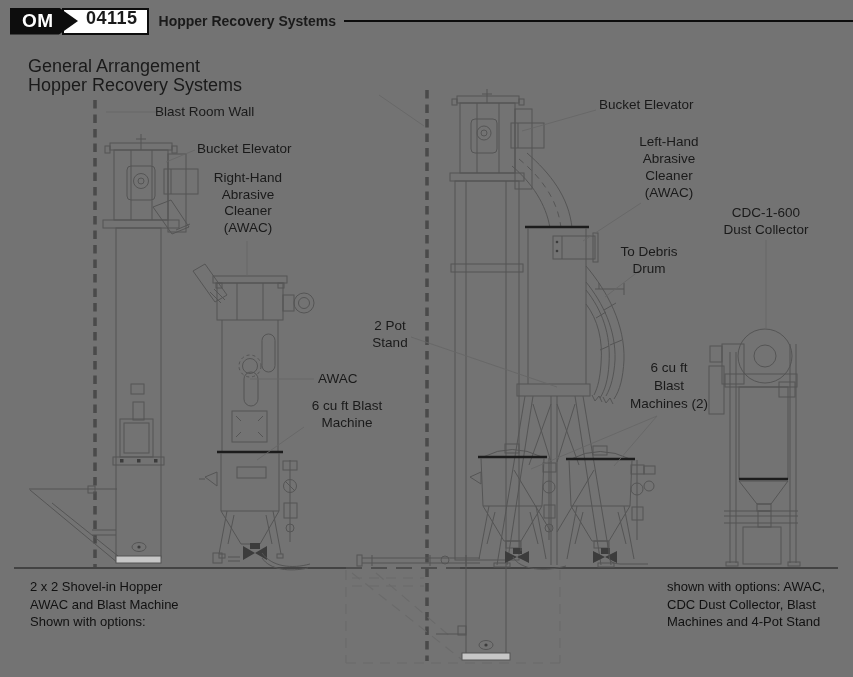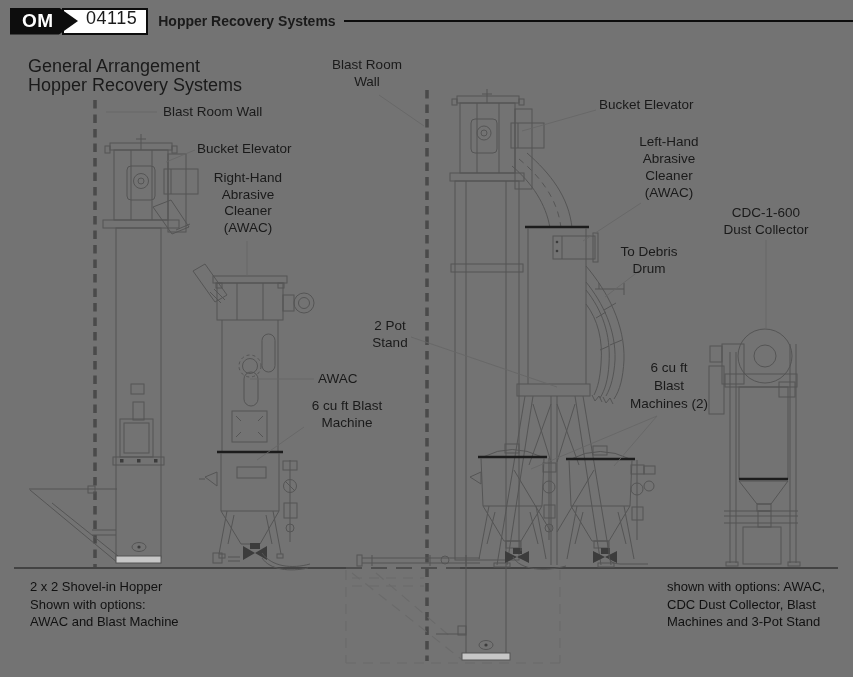--- a/index.html
+++ b/index.html
@@ -4,21 +4,21 @@
 <style>
   html,body{margin:0;padding:0;background:#fff;}
   #page{position:relative;width:853px;height:677px;background:#737373;overflow:hidden;
         font-family:"Liberation Sans",sans-serif;color:#1a1a1a;}
   
   #header{position:absolute;left:10px;top:6px;right:0;height:30px;display:flex;align-items:center;}
   .om-badge{position:relative;z-index:2;background:#0d0d0d;color:#fff;font-weight:bold;font-size:19px;
             width:68px;height:27px;display:flex;align-items:center;padding-left:12px;box-sizing:border-box;
             clip-path:polygon(0 0,72% 0,100% 50%,72% 100%,0 100%);letter-spacing:.5px;}
   .num-box{position:relative;z-index:1;border:2.5px solid #0d0d0d;background:#fff;height:27px;box-sizing:border-box;
-           display:flex;align-items:center;margin-left:-16px;padding:0 9px 5px 22px;font-weight:normal;font-size:18px;letter-spacing:.5px;}
+           display:flex;align-items:center;margin-left:-16px;padding:0 9px 5px 22px;font-weight:bold;font-size:18px;letter-spacing:.5px;}
   .hdr-title{margin-left:10px;font-weight:bold;font-size:14px;white-space:nowrap;}
   .hdr-rule{flex:1;height:2.5px;background:#0d0d0d;margin-left:8px;}
   
   .lbl{position:absolute;font-size:13.5px;line-height:16.5px;white-space:nowrap;color:#1a1a1a;}
   .center{text-align:center;}
   .lbl span{display:block;}
   .caption{position:absolute;font-size:13px;font-weight:normal;line-height:17.5px;color:#111;}
   .caption span{display:block;}
   #art{position:absolute;left:0;top:0;}
   
@@ -347,35 +347,31 @@
       <line class="ldr" x1="657" y1="416" x2="531" y2="469"></line>
       <line class="ldr" x1="657" y1="416" x2="614" y2="466"></line>
     </g>
   </svg>
 
   <div class="lbl" style="left:28px;top:57px;font-size:18px;line-height:19px">
     <span>General Arrangement</span>
     <span>Hopper Recovery Systems</span>
   </div>
 
-  <div class="lbl" style="left:163px;top:104px">Blast Room Wall</div>
+  <div class="lbl" style="left:155px;top:104px">Blast Room Wall</div>
 
   <div class="lbl" style="left:197px;top:141px">Bucket Elevator</div>
 
   <div class="lbl center" style="left:203px;top:170px;width:90px">
     <span>Right-Hand</span>
     <span>Abrasive</span>
     <span>Cleaner</span>
     <span>(AWAC)</span>
   </div>
 
-  <div class="lbl center" style="left:323px;top:56px;width:88px;line-height:17px">
-    <span>Blast Room</span>
-    <span>Wall</span>
-  </div>
 
   <div class="lbl" style="left:599px;top:97px">Bucket Elevator</div>
 
   <div class="lbl center" style="left:624px;top:133px;width:90px;line-height:17px">
     <span>Left-Hand</span>
     <span>Abrasive</span>
     <span>Cleaner</span>
     <span>(AWAC)</span>
   </div>
 
@@ -402,23 +398,23 @@
   </div>
 
   <div class="lbl center" style="left:619px;top:359px;width:100px;line-height:18px">
     <span>6 cu ft</span>
     <span>Blast</span>
     <span>Machines (2)</span>
   </div>
 
   <div class="caption" style="left:30px;top:578px">
     <span>2 x 2 Shovel-in Hopper</span>
+    <span>AWAC and Blast Machine</span>
     <span>Shown with options:</span>
-    <span>AWAC and Blast Machine</span>
   </div>
 
   <div class="caption" style="left:667px;top:578px">
     <span>shown with options: AWAC,</span>
     <span>CDC Dust Collector, Blast</span>
-    <span>Machines and 3-Pot Stand</span>
+    <span>Machines and 4-Pot Stand</span>
   </div>
 
 </div>
 
 </body></html>

